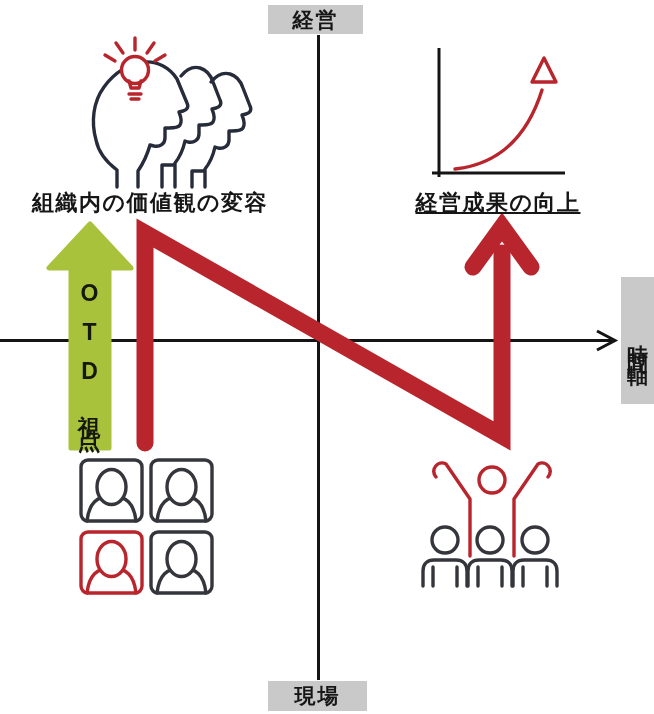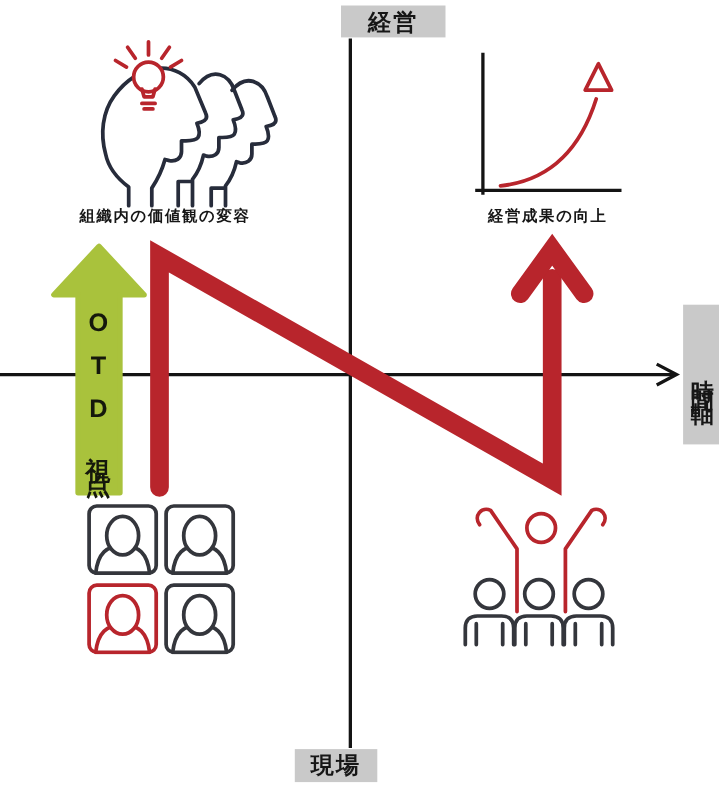--- a/index.html
+++ b/index.html
@@ -17,21 +17,21 @@
     position:absolute;background:var(--label-bg,#c9c9c9);color:var(--text,#161616);
     display:flex;align-items:center;justify-content:center;
     font-size:21px;font-weight:700;letter-spacing:2px;
   }
   .axis-tag.vert{
     writing-mode:vertical-rl;text-orientation:upright;letter-spacing:10px;
     padding-top:4px;box-sizing:border-box;
   }
   
   .q-label{
-    position:absolute;text-align:center;font-size:14px;font-weight:700;
+    position:absolute;text-align:center;font-size:22px;font-weight:700;
     letter-spacing:1.5px;color:var(--text,#161616);white-space:nowrap;
   }
   
   .otd-text{
     position:absolute;left:69px;top:252px;width:42px;height:198px;
     display:flex;align-items:center;justify-content:center;
     writing-mode:vertical-rl;text-orientation:upright;
     font-size:23px;font-weight:700;letter-spacing:13px;color:#15180c;
   }
   
@@ -53,22 +53,22 @@
     <polyline class="ax" points="597,331 615,340.5 597,350"></polyline>
 
     <polygon class="otd-shape" points="90,224 49,268 71,268 71,448 109,448 109,268 131,268"></polygon>
 
     <polyline class="flow" points="145,443 145,233 502,436 502,253"></polyline>
     <polyline class="flow" points="473,267 502,227 531,267"></polyline>
   </svg>
 
   <div class="otd-text">OTD視点</div>
 
-  <div class="axis-tag" style="left:268px;top:5px;width:95px;height:29px;margin-left:42px;">経営</div>
-  <div class="axis-tag" style="left:268px;top:681px;width:75px;height:30px;">現場</div>
+  <div class="axis-tag" style="left:268px;top:5px;width:95px;height:29px;">経営</div>
+  <div class="axis-tag" style="left:268px;top:681px;width:99px;height:30px;">現場</div>
   <div class="axis-tag vert" style="left:621px;top:277px;width:33px;height:127px;">時間軸</div>
 
   <svg class="layer" style="left:55px;top:30px;" width="200" height="160" viewBox="0 0 200 160">
     <g class="navy">
       <path transform="translate(30,6)" d="M126,46 C131,40 138,36 145,38 C152,40 156,46 158,52 L165,70 C167,74 165,77 161,78 L157,79 C159,84 160,89 158,92 C156,95 151,95 147,95 L144,95 L144,104 C144,110 139,113 133,112 L130,111 C128,120 124,128 120,133 L120,151 M107,151 L107,135 L120,135"></path>
       <path d="M126,46 C131,40 138,36 145,38 C152,40 156,46 158,52 L165,70 C167,74 165,77 161,78 L157,79 C159,84 160,89 158,92 C156,95 151,95 147,95 L144,95 L144,104 C144,110 139,113 133,112 L130,111 C128,120 124,128 120,133 L120,157 M107,157 L107,135 L120,135"></path>
       <path d="M62,157 L62,140 C50,131 43,120 41,110 C36,92 38,72 49,57 C59,43 74,33 89,32 C103,31 115,38 122,49 L132,73 C134,77 132,80 128,81 L124,82 C126,87 127,92 125,95 C123,98 118,98 114,98 L110,98 L110,108 C110,114 105,117 99,116 L95,115 C92,126 87,135 83,141 L83,157"></path>
     </g>
     <g class="redln">
       <circle class="whitefill" cx="80" cy="40" r="13.5"></circle>
@@ -125,15 +125,15 @@
       <circle class="whitefill" cx="122" cy="85" r="13"></circle>
       <path d="M100,131 L100,116 C100,109 104,105 111,105 L133,105 C140,105 144,109 144,116 L144,131"></path>
       <path d="M110,112 L110,131 M134,112 L134,131"></path>
       <circle class="whitefill" cx="77" cy="85" r="13"></circle>
       <path d="M55,131 L55,116 C55,109 59,105 66,105 L88,105 C95,105 99,109 99,116 L99,131"></path>
       <path d="M65,112 L65,131 M89,112 L89,131"></path>
     </g>
   </svg>
 
   <div class="q-label" style="left:25px;top:188px;width:250px;">組織内の価値観の変容</div>
-  <div class="q-label" style="left:400px;top:188px;width:196px;">経営成果の向上</div>
+  <div class="q-label" style="left:400px;top:188px;width:196px;text-decoration:underline;">経営成果の向上</div>
 
 </div>
 
 </body></html>

